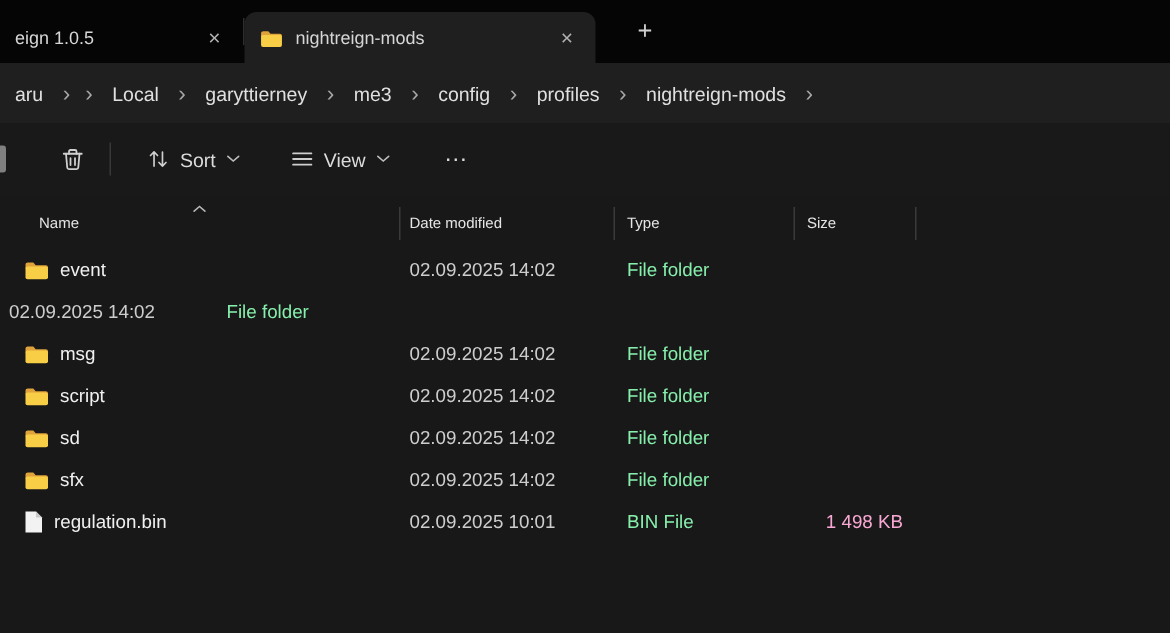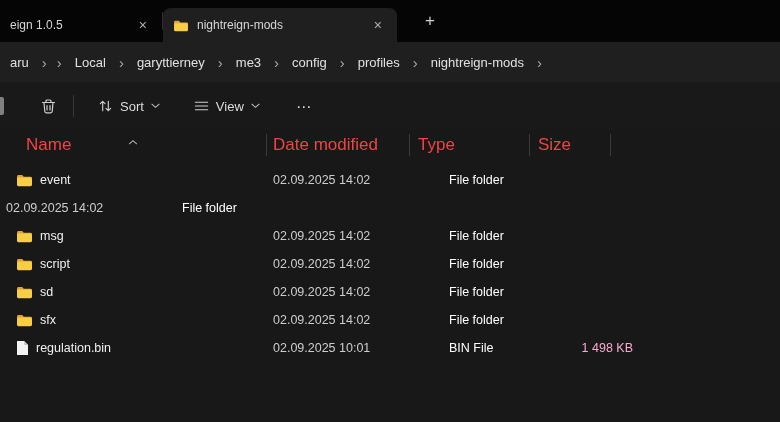--- a/index.html
+++ b/index.html
@@ -123,23 +123,23 @@
   
   .content {
     position: absolute;
     top: 130px; left: 0; right: 0; bottom: 0;
     background: #181818;
   }
   .header-row {
     display: flex;
     height: 26px;
     margin-top: 4px;
-    align-items: flex-start;
-    font-size: 17px;
-    color: #ef4444;
+    align-items: flex-end;
+    font-size: 10px;
+    color: #e5e5e5;
   }
   .hcell {
     height: 22px;
     display: flex;
     align-items: center;
     border-right: 1px solid #3a3a3a;
     position: relative;
   }
   .hcell.name { width: 267px; padding-left: 26px; }
   .hcell.date { width: 143px; padding-left: 6px; }
@@ -162,21 +162,21 @@
   .cell { overflow: hidden; white-space: nowrap; }
   .cell.name {
     width: 267px;
     padding-left: 16px;
     display: flex;
     align-items: center;
     gap: 7px;
     color: #f0f0f0;
   }
   .cell.date { width: 143px; padding-left: 6px; color: #cdcdcd; }
-  .cell.type { width: 120px; padding-left: 8px; color: #ffffff; margin-left: 31px; }
+  .cell.type { width: 120px; padding-left: 8px; color: #86efac; }
   .cell.size { width: 81px; padding-right: 9px; text-align: right; color: #f9a8d4; }
   .row .icon { display: flex; align-items: center; }
 </style>
 </head>
 <body>
 
 <div class="tabbar">
   <div class="tab inactive">
     <span class="tab-label">eign 1.0.5</span>
     <span class="tab-close">×</span>

